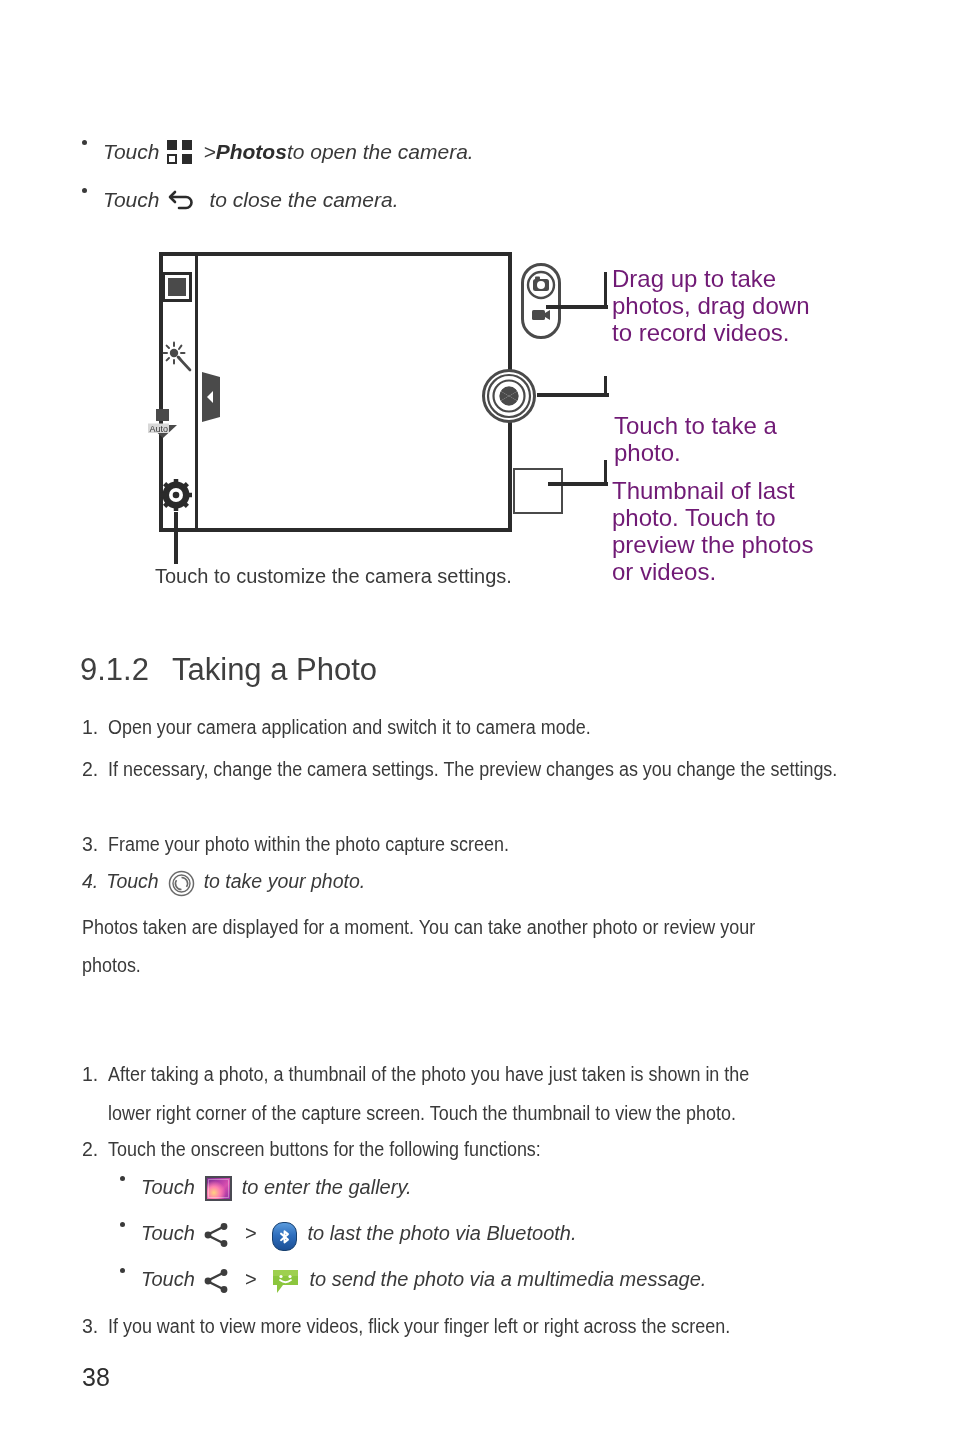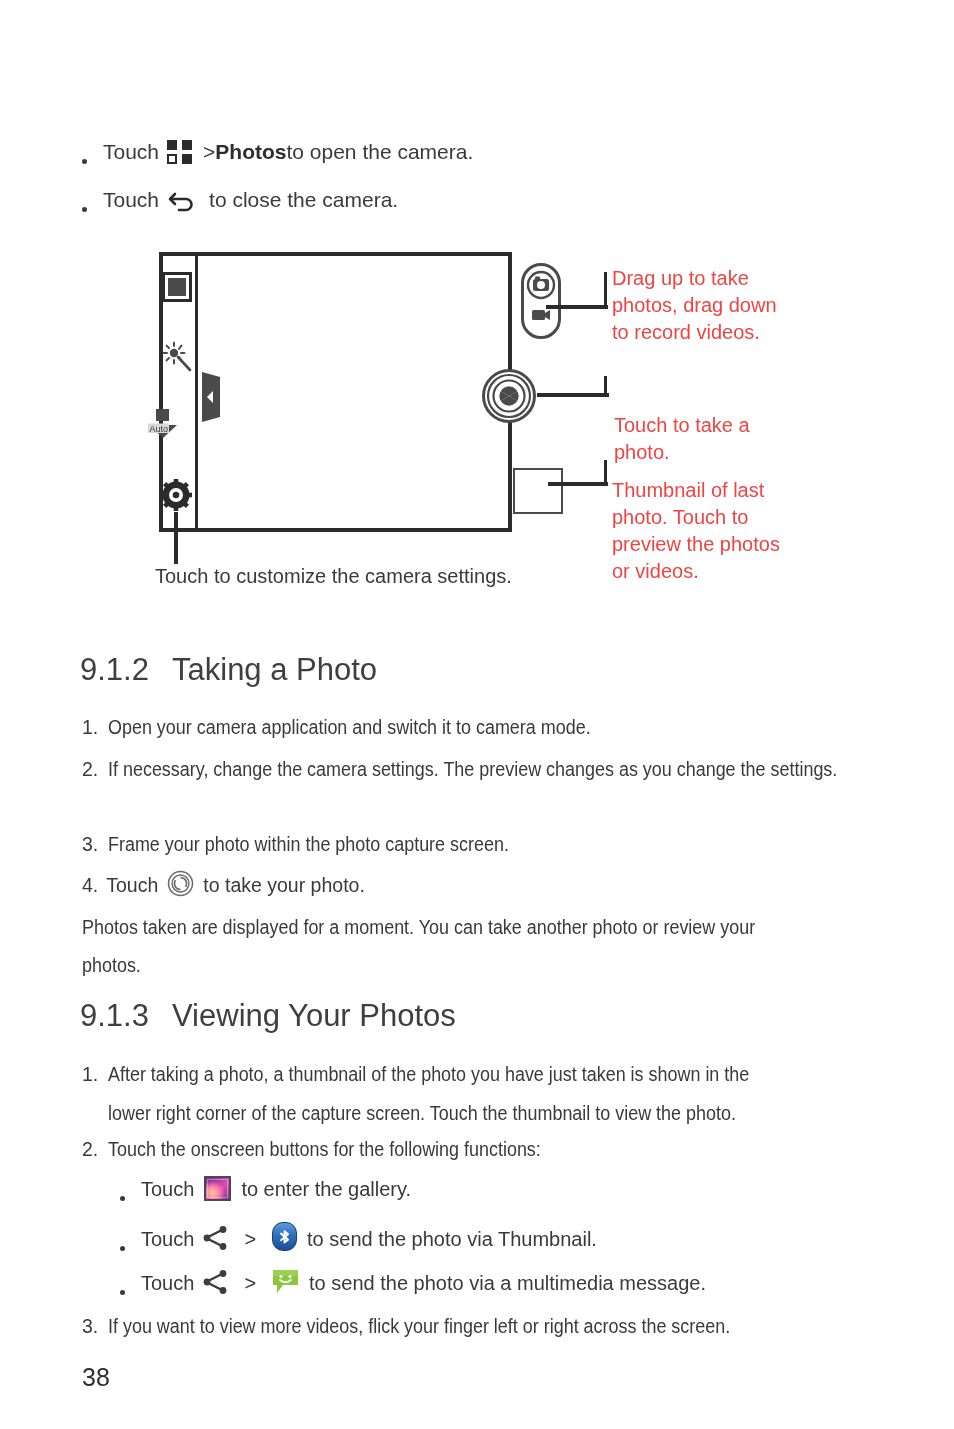--- a/index.html
+++ b/index.html
@@ -34,22 +34,23 @@
   .h2 .num {
     display: inline-block;
     width: 92px;
   }
 
   .bullet-row {
     position: absolute;
     font-size: 21px;
     color: #3a3a3a;
     display: flex;
-    align-items: flex-end;
+    align-items: flex-start;
     white-space: nowrap;
+    font-style: italic;
   }
   .bullet-dot {
     display: inline-block;
     width: 5px; height: 5px;
     border-radius: 50%;
     background: #3a3a3a;
     margin-right: 16px;
     flex: none;
   }
   .numlist {
@@ -165,23 +166,23 @@
   .side-icon { position: absolute; }
 
   .caption {
     position: absolute;
     font-size: 20px;
     color: #3a3a3a;
     white-space: nowrap;
   }
   .annot {
     position: absolute;
-    font-size: 20px;
+    font-size: 24px;
     line-height: 27px;
-    color: #ef4444;
+    color: #701a75;
   }
 
   .pagenum {
     position: absolute;
     font-size: 25px;
     color: #2e2e2e;
   }
 
   .mode-pill {
     position: absolute;
@@ -395,23 +396,20 @@
         <circle cx="13.5" cy="13.5" r="8.5" fill="none" stroke="#6a6a6a" stroke-width="1.4"></circle>
         <path d="M13.5 7.5 a6 6 0 0 1 5 9.4 M13.5 19.5 a6 6 0 0 1 -5 -9.4" fill="none" stroke="#6a6a6a" stroke-width="1.6"></path>
       </svg>
     </span>
     <span>to take your photo.</span>
   </div>
 
   <div class="para" style="left:82px; top:908px;">Photos taken are displayed for a moment. You can take another photo or review your</div>
   <div class="para" style="left:82px; top:946px;">photos.</div>
 
-  <div class="h2" style="left:80px; top:998px;">
-    <span class="num">9.1.3</span><span>Viewing Your Photos</span>
-  </div>
 
   <div class="numlist" style="left:82px; top:1055px; width:880px;">
     <span class="n">1.</span>
     <span class="txt">After taking a photo, a thumbnail of the photo you have just taken is shown in the</span>
     <span class="txt">lower right corner of the capture screen. Touch the thumbnail to view the photo.</span>
   </div>
 
   <div class="numlist" style="left:82px; top:1130px; width:880px;">
     <span class="n">2.</span>
     <span class="txt">Touch the onscreen buttons for the following functions:</span>
@@ -435,21 +433,21 @@
         <line x1="6" y1="12" x2="20" y2="5" stroke="#3d3d3d" stroke-width="2.4"></line>
         <line x1="6" y1="14" x2="20" y2="21" stroke="#3d3d3d" stroke-width="2.4"></line>
       </svg>
     </span>
     <span style="margin:0 6px">&gt;</span>
     <span class="ic ic-bt">
       <svg width="23" height="27" viewBox="0 0 23 27" style="position:absolute;left:0;top:0;">
         <path d="M8 6 L15 11.5 L11.5 14 L11.5 4 L15 6.5 L8 12" fill="none" stroke="#ffffff" stroke-width="1.9" stroke-linejoin="round" stroke-linecap="round" transform="translate(0,4) scale(1,1.1)"></path>
       </svg>
     </span>
-    <span>to send the photo via Thumbnail.</span>
+    <span>to last the photo via Bluetooth.</span>
   </div>
 
   <div class="bullet-row" style="left:120px; top:1268px; font-size:20px;">
     <span class="bullet-dot"></span>
     <span>Touch</span>
     <span class="ic ic-share">
       <svg width="28" height="26" viewBox="0 0 28 26">
         <circle cx="5" cy="13" r="3.4" fill="#3d3d3d"></circle>
         <circle cx="21" cy="4.5" r="3.4" fill="#3d3d3d"></circle>
         <circle cx="21" cy="21.5" r="3.4" fill="#3d3d3d"></circle>

